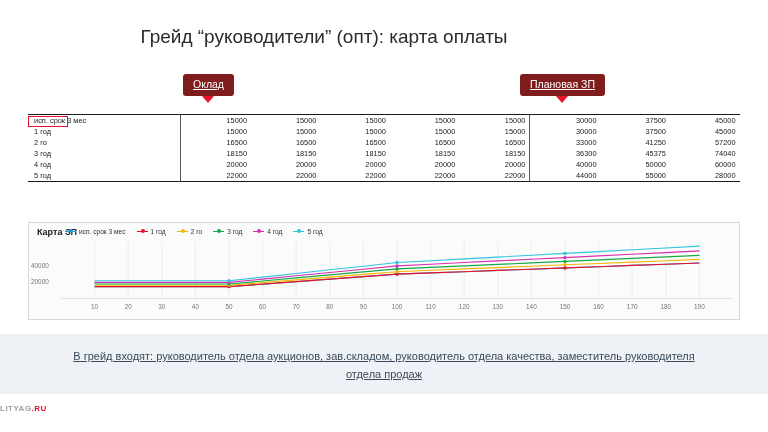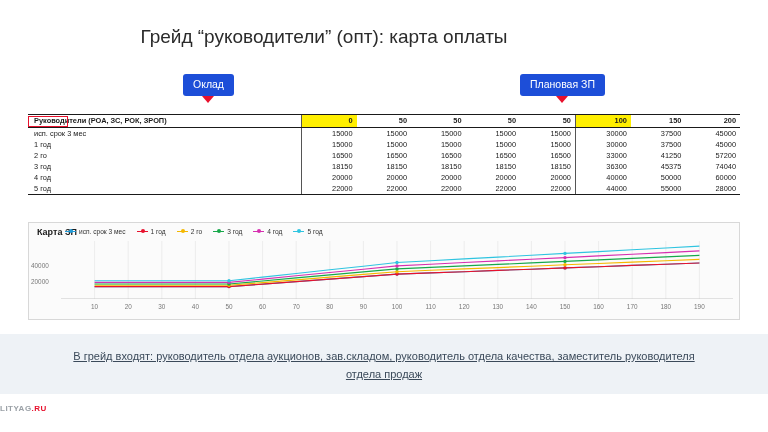--- a/index.html
+++ b/index.html
@@ -12,28 +12,29 @@
     overflow:hidden;
   }
   .slide-title {
     position:absolute; top:26px; left:0; width:648px;
     text-align:center;
     font-size:19px; color:#2b2b2b;
   }
   
   .callout {
     position:absolute;
-    background:#1d4ed8;
+    background:#7f1d1d;
     color:#ffffff;
     font-size:10.5px;
     padding:5px 10px;
     border-radius:3px;
     text-align:center;
     line-height:1.1;
     white-space:nowrap;
+    text-decoration:underline;
   }
   .callout:after {
     content:"";
     position:absolute;
     left:50%; bottom:-7px;
     margin-left:-6px;
     border-left:6px solid transparent;
     border-right:6px solid transparent;
     border-top:7px solid #e8112d;
   }
@@ -140,31 +141,20 @@
 <body>
 
 <div class="slide-title">Грейд “руководители” (опт): карта оплаты</div>
 
 <div class="callout" id="callout-oklad">Оклад</div>
 <div class="callout" id="callout-plan">Плановая ЗП</div>
 
 <div class="table-wrap">
   <table class="grade" id="grade-table">
       <tbody>
-        <tr class="header-row">
-          <th class="hdr-label">Руководители (РОА, ЗС, РОК, ЗРОП)</th>
-          <th class="hl col-sep">0</th>
-          <th class="">50</th>
-          <th class="">50</th>
-          <th class="">50</th>
-          <th class="">50</th>
-          <th class="hl col-sep">100</th>
-          <th class="">150</th>
-          <th class="">200</th>
-        </tr>
         <tr>
           <td class="lbl">исп. срок 3 мес</td>
           <td class="col-sep">15000</td>
           <td class="">15000</td>
           <td class="">15000</td>
           <td class="">15000</td>
           <td class="">15000</td>
           <td class="col-sep">30000</td>
           <td class="">37500</td>
           <td class="">45000</td>

